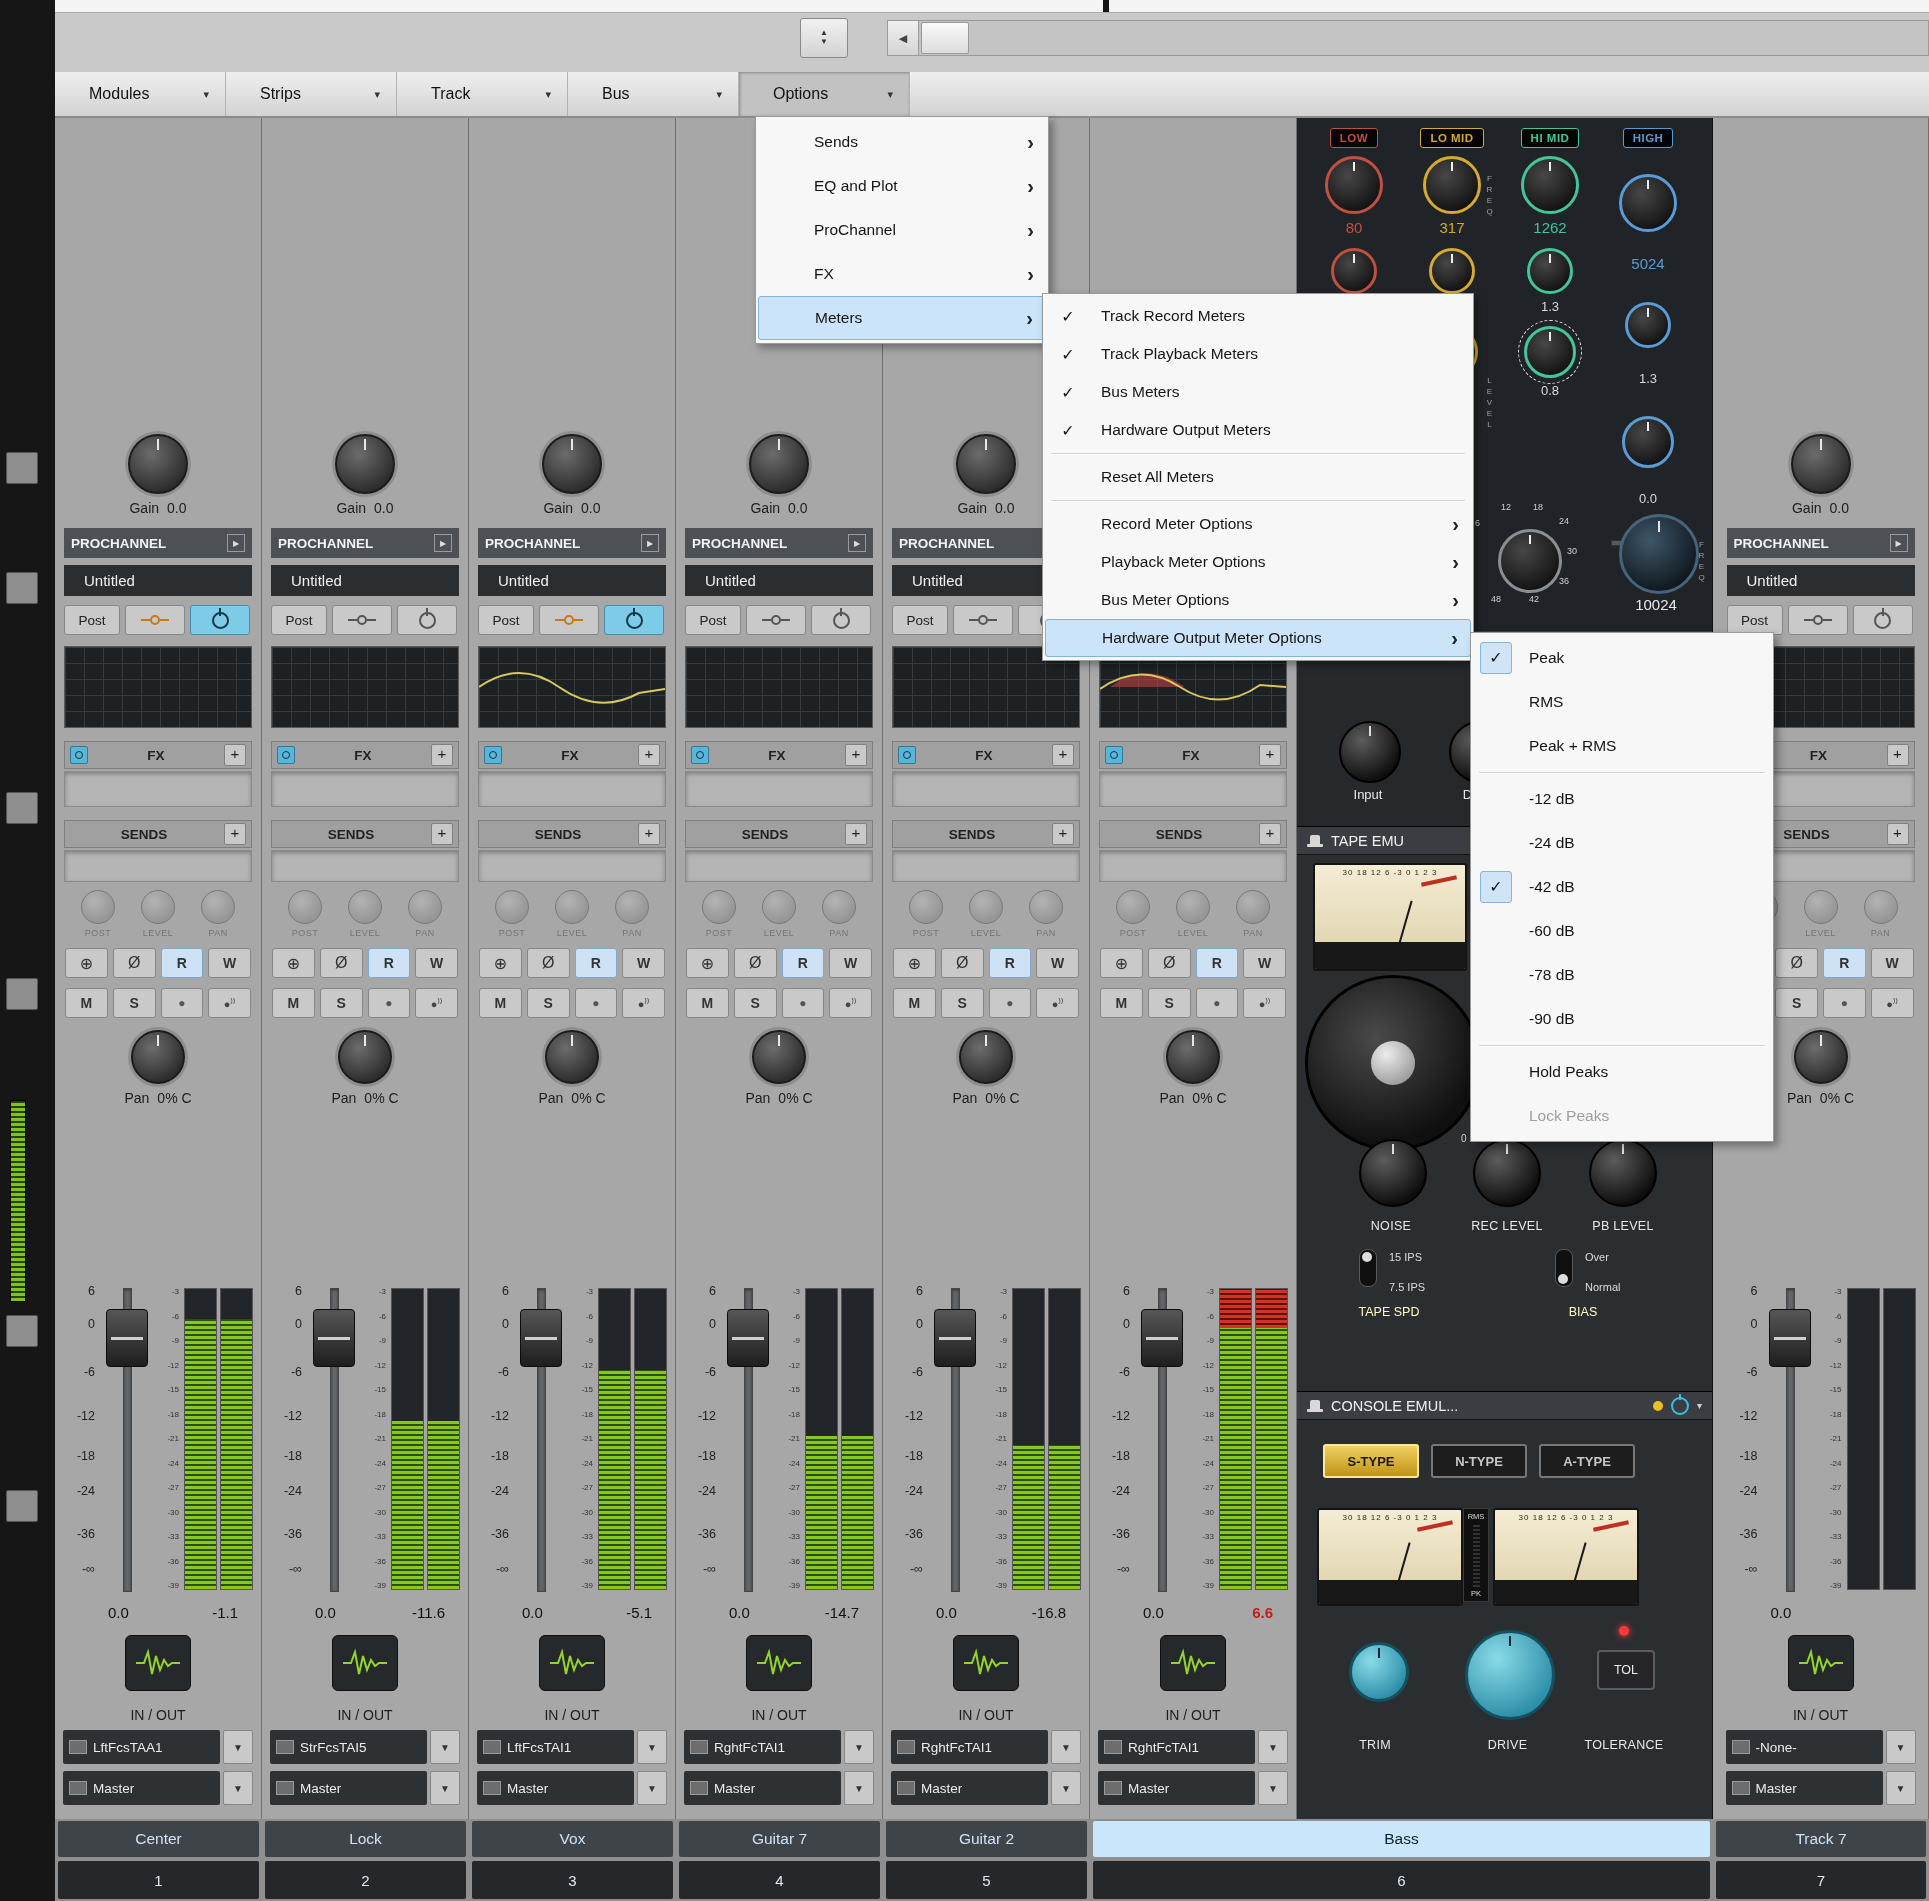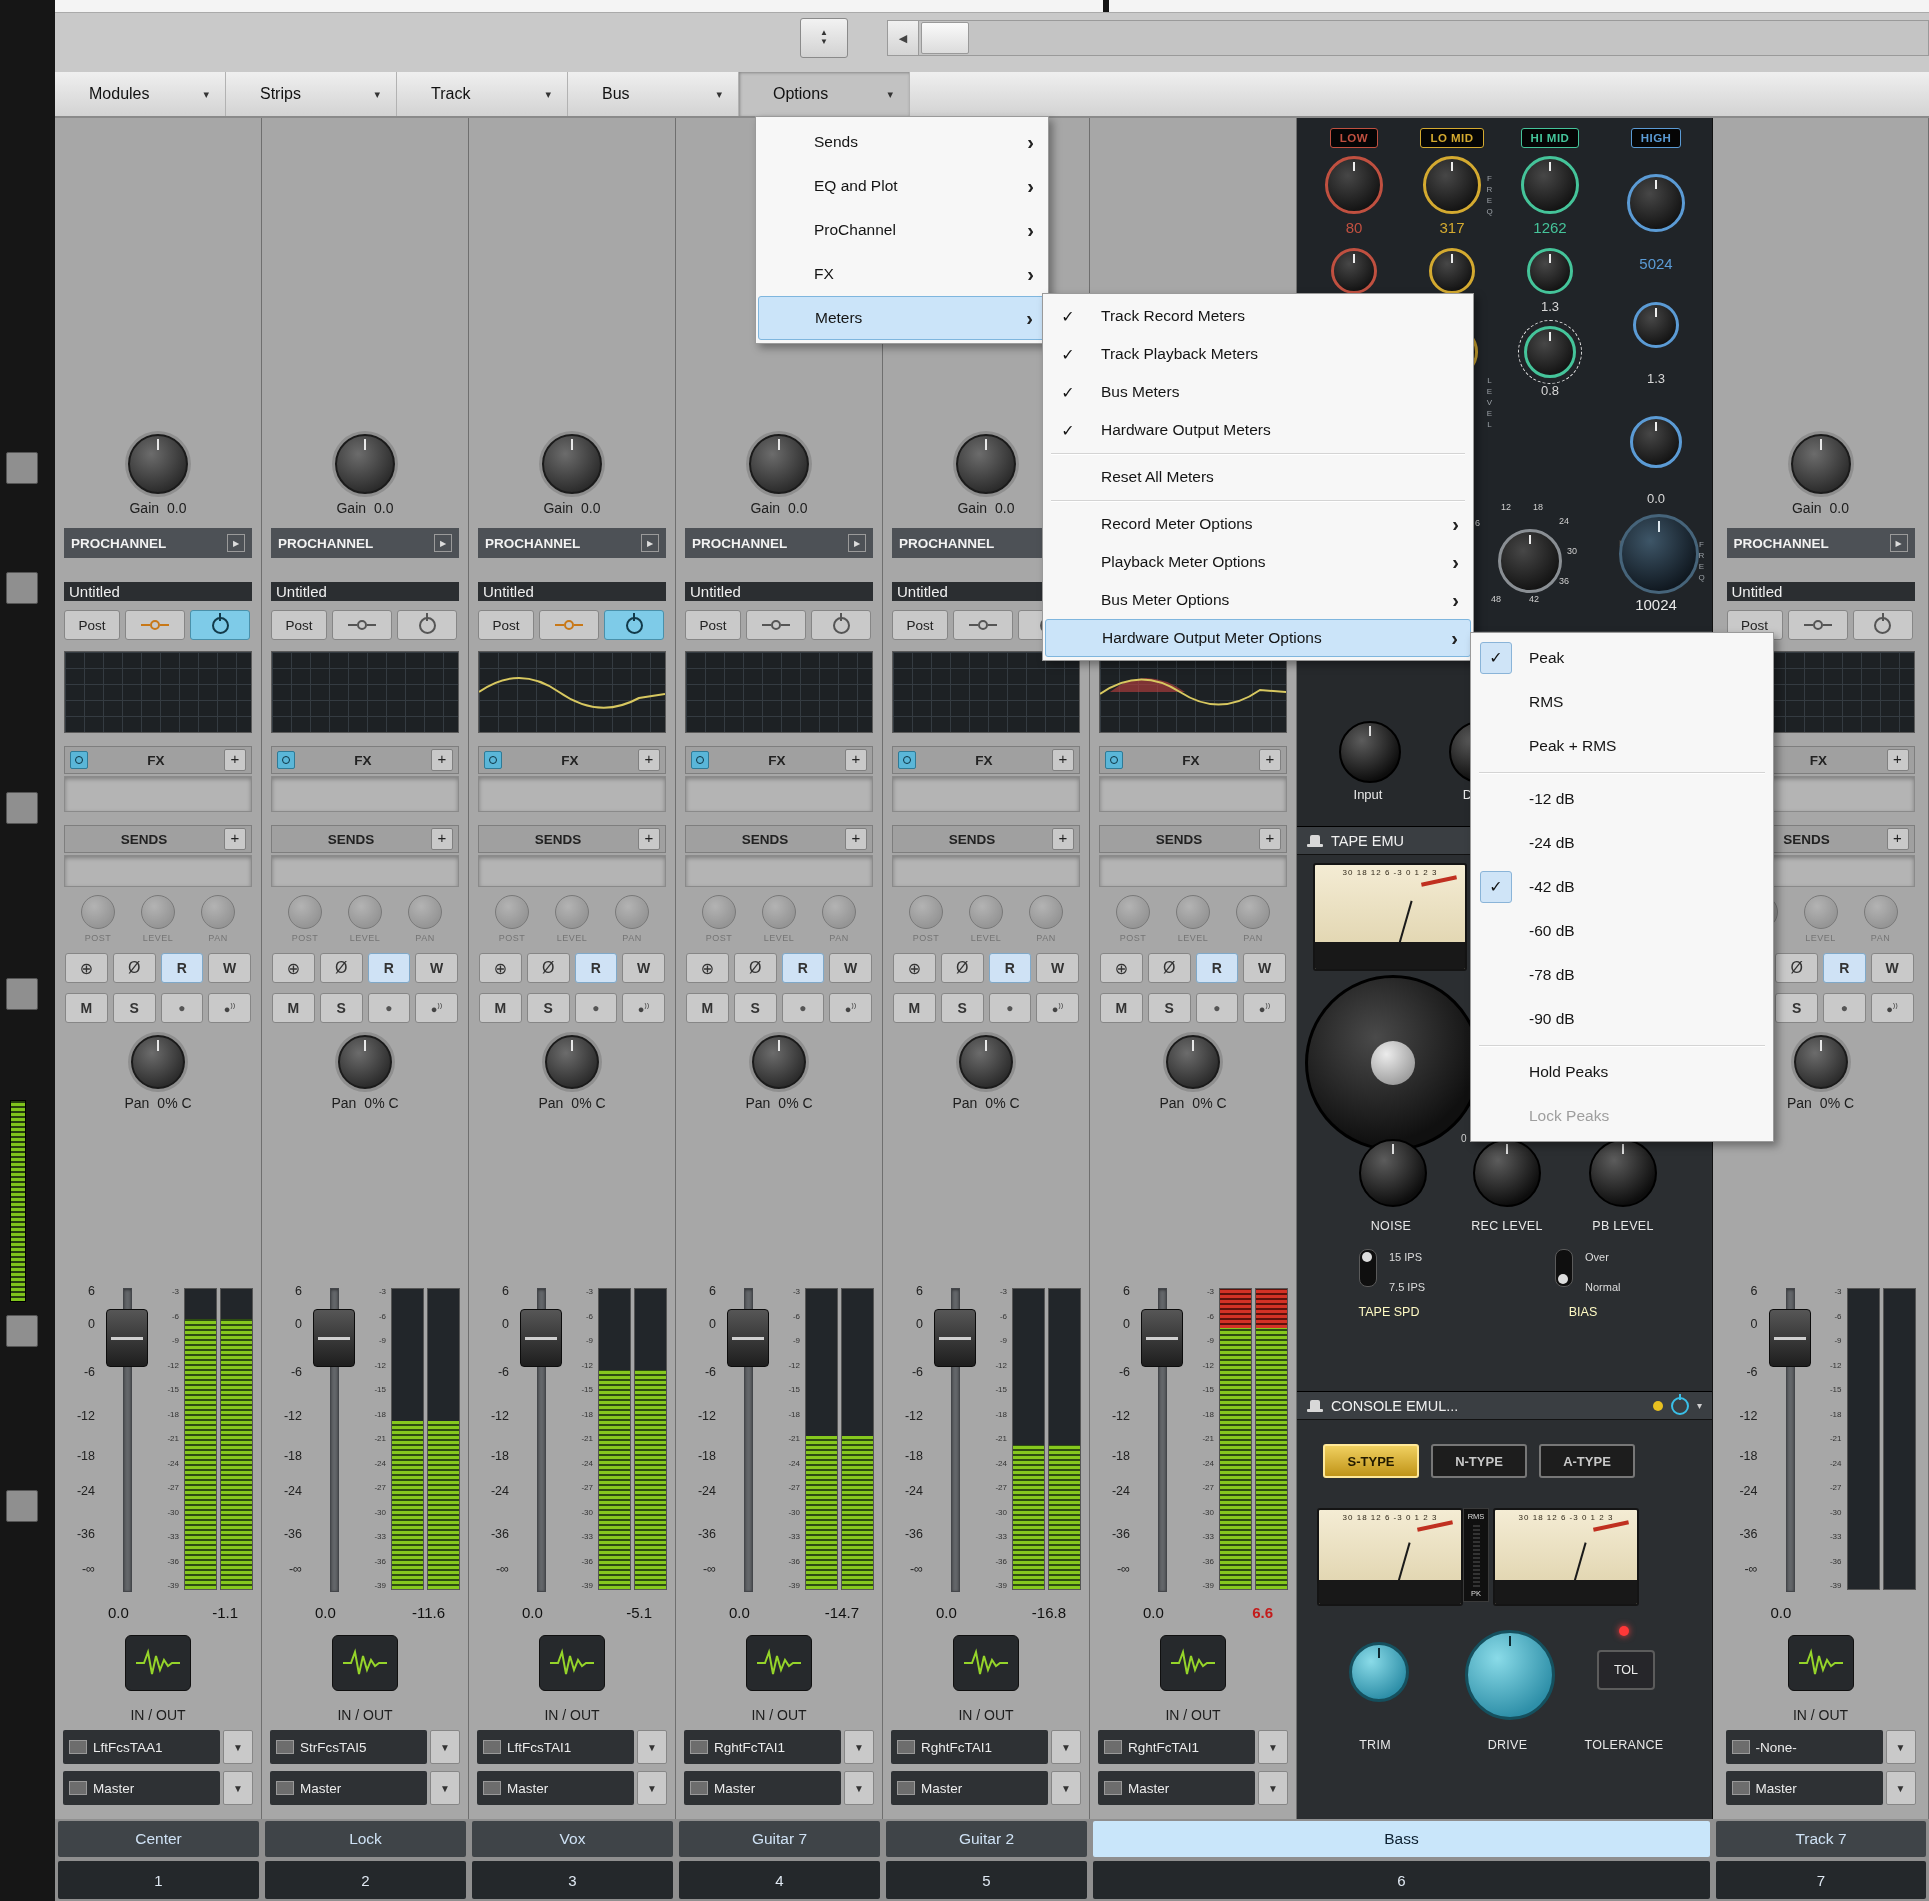--- a/index.html
+++ b/index.html
@@ -37,21 +37,21 @@
   .knob{border-radius:50%;background:radial-gradient(circle at 38% 32%,#6c6c6c,#2c2c2c 75%);border:2px solid #1b1b1b;box-shadow:0 0 0 3px #8f8f8f;position:relative;}
   .knob::after{content:'';position:absolute;left:50%;top:3px;width:2px;height:11px;margin-left:-1px;background:#e8e8e8;}
   .k56{width:56px;height:56px;}
   .k50{width:50px;height:50px;}
   .knobwrap{display:flex;flex-direction:column;align-items:center;}
   .kval{margin-top:6px;font-size:14px;color:#1d1d1d;display:flex;gap:8px;}
 
   
   .pc-bar{width:188px;height:30px;margin-top:12px;background:#4d5156;color:#f2f2f2;font-size:13.5px;font-weight:bold;display:flex;align-items:center;justify-content:space-between;padding:0 7px;box-sizing:border-box;}
   .pc-exp{width:16px;height:16px;border:1px solid #9a9a9a;font-size:8px;display:flex;align-items:center;justify-content:center;color:#ddd;font-weight:normal;}
-  .title-box{width:188px;height:19px;margin-top:24px;background:#2b2e31;color:#f0f0f0;font-size:15px;display:flex;align-items:center;padding-left:5px;box-sizing:border-box;}
+  .title-box{width:188px;height:31px;margin-top:7px;background:#2b2e31;color:#f0f0f0;font-size:15px;display:flex;align-items:center;padding-left:20px;box-sizing:border-box;}
   .post-row{width:188px;margin-top:9px;display:flex;gap:5px;}
   .post-row button{height:30px;background:#c9c9c9;border:1px solid #868686;border-radius:3px;font-family:inherit;}
   .post-btn{width:56px;font-size:13.5px;color:#222;}
   .patch-btn{width:60px;color:#555;display:flex;align-items:center;justify-content:center;}
   .pow-btn{width:60px;color:#555;display:flex;align-items:center;justify-content:center;}
   .pow-ico{width:13px;height:13px;border:2px solid currentColor;border-radius:50%;position:relative;display:inline-block;}
   .pow-ico::after{content:'';position:absolute;left:50%;top:-6px;width:2px;height:8px;margin-left:-1px;background:currentColor;}
   .strip.pcon .pow-btn{background:#7ecbe8;color:#123a4a;border-color:#4a90aa;}
   .strip.pcon .patch-btn{color:#c87818;}
   .eq-display{width:188px;height:82px;margin-top:11px;background:#1d2124;border:1px solid #5a5a5a;box-sizing:border-box;position:relative;overflow:hidden;background-image:repeating-linear-gradient(to right,#343b41 0 1px,transparent 1px 19px),repeating-linear-gradient(to bottom,#343b41 0 1px,transparent 1px 16px);}
@@ -111,21 +111,21 @@
   .bcell-in{height:100%;display:flex;align-items:center;justify-content:center;border-radius:2px;background:#3f4448;color:#cfe2f5;font-size:15.5px;}
   .names-row .bcell.selected .bcell-in{background:#c9e6fa;color:#0c2030;}
   .numbers-row .bcell-in{background:#24282b;color:#dfe8f2;font-size:15px;}
 
   
   .eq-mod{position:absolute;left:0;right:0;top:0;height:515px;background:#202428;border-bottom:1px solid #000;}
   .band{position:absolute;top:0;width:98px;display:flex;flex-direction:column;align-items:center;}
   .band:nth-of-type(1){left:8px;}
   .band:nth-of-type(2){left:106px;}
   .band:nth-of-type(3){left:204px;}
-  .band:nth-of-type(4){left:310px;gap:18px;}
+  .band:nth-of-type(4){left:302px;gap:18px;}
   .band-tab{margin-top:12px;padding:3px 9px;background:#050505;border:1px solid var(--c,#888);color:var(--c,#ccc);font-size:11.5px;font-weight:bold;border-radius:3px;letter-spacing:.5px;}
   .bknob{border-radius:50%;background:radial-gradient(circle at 38% 32%,#474747,#141414 75%);border:3px solid var(--c,#888);position:relative;}
   .bknob::after{content:'';position:absolute;left:50%;top:3px;width:2px;height:9px;margin-left:-1px;background:#eee;}
   .bk52{width:52px;height:52px;margin-top:8px;}
   .bk40{width:40px;height:40px;margin-top:12px;}
   .bk46{width:46px;height:46px;margin-top:12px;}
   .band-freq{margin-top:5px;font-size:15px;color:var(--c,#ddd);}
   .band-val{margin-top:5px;font-size:13px;color:#d8d8d8;min-height:15px;}
   .band.dash .bk46{outline:1.5px dashed #e8e8e8;outline-offset:5px;}
   .minifader{display:none;position:relative;width:74px;height:16px;margin-top:10px;}

